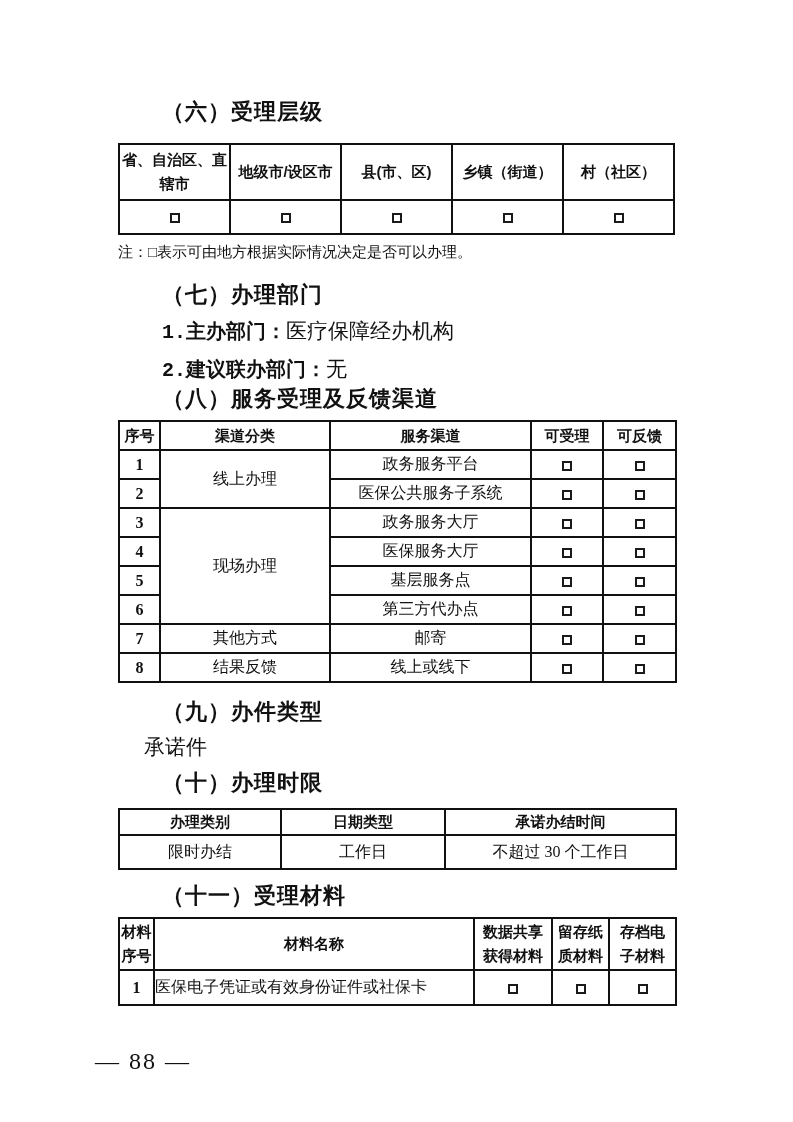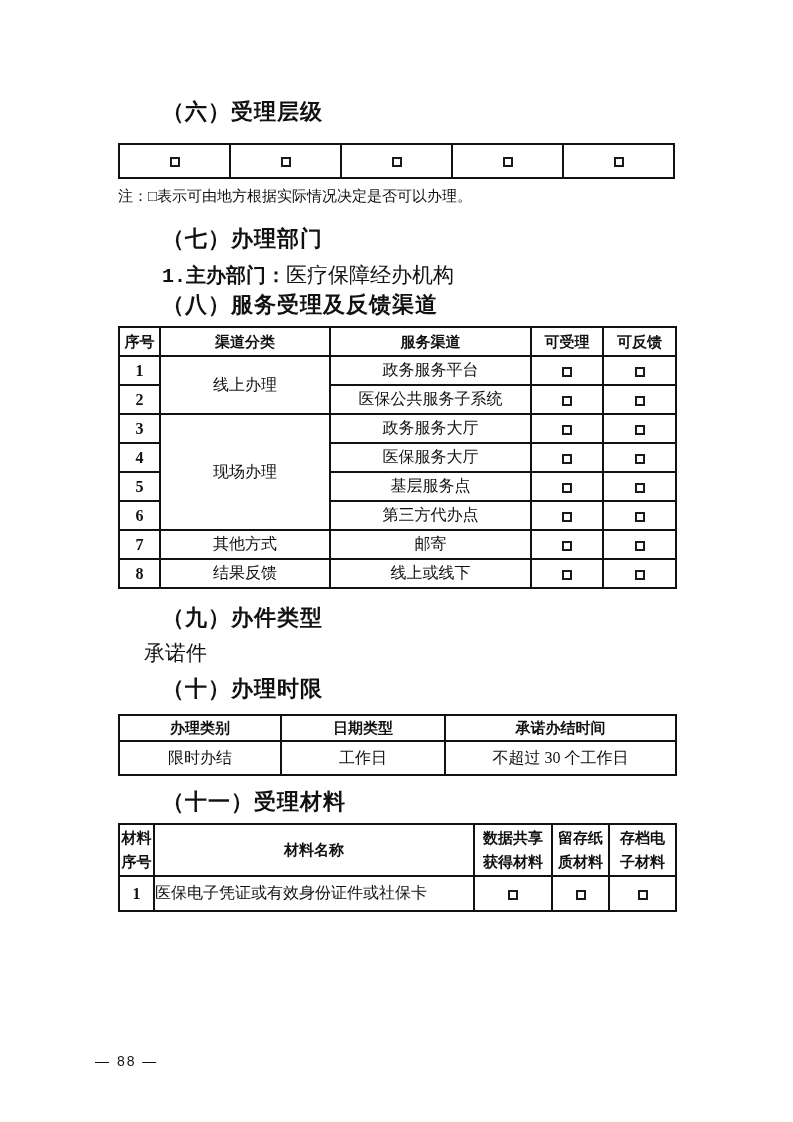--- a/index.html
+++ b/index.html
@@ -65,58 +65,69 @@
     display: inline-block;
     width: 10px; height: 10px;
     border: 2px solid #1a1a1a;
     vertical-align: middle;
     background: #fff;
   }
 
   .page-footer {
     position: absolute;
     left: 95px; top: 1049px;
-    font-family: Liberation Sans, sans-serif;
-    font-size: 14px; line-height: 24px;
+    font-family: Liberation Serif, serif;
+    font-size: 24px; line-height: 24px;
     color: #111;
     letter-spacing: 2px;
   }
 </style>
 </head>
 <body>
 
 <div class="content">
 
   <h2 class="sec-heading h6">（六）受理层级</h2>
 
   <table class="tbl-accept">
     <colgroup>
         <col style="width:20%">
         <col style="width:20%">
         <col style="width:20%">
         <col style="width:20%">
         <col style="width:20%">
       </colgroup>
     <tbody>
+        <tr>
+      <th>省、自治区、直
+辖市</th>
+      <th>地级市/设区市</th>
+      <th>县(市、区)</th>
+      <th>乡镇（街道）</th>
+      <th>村（社区）</th>
+    </tr>
     <tr>
       <td><span class="cb"></span></td>
       <td><span class="cb"></span></td>
       <td><span class="cb"></span></td>
       <td><span class="cb"></span></td>
       <td><span class="cb"></span></td>
     </tr>
   </tbody>
     </table>
 
   <p class="note-line">注：□表示可由地方根据实际情况决定是否可以办理。</p>
 
   <h2 class="sec-heading h7">（七）办理部门</h2>
 
   <p class="body-line">
     <span class="lbl">1.主办部门：</span><span class="val">医疗保障经办机构</span>
+  </p>
+  <p class="body-line">
+    <span class="lbl">2.建议联办部门：</span><span class="val">无</span>
   </p>
 
   <h2 class="sec-heading h8">（八）服务受理及反馈渠道</h2>
 
   <table class="tbl-channels">
     <colgroup>
         <col style="width:41px">
         <col style="width:170px">
         <col style="width:201px">
         <col style="width:72px">

